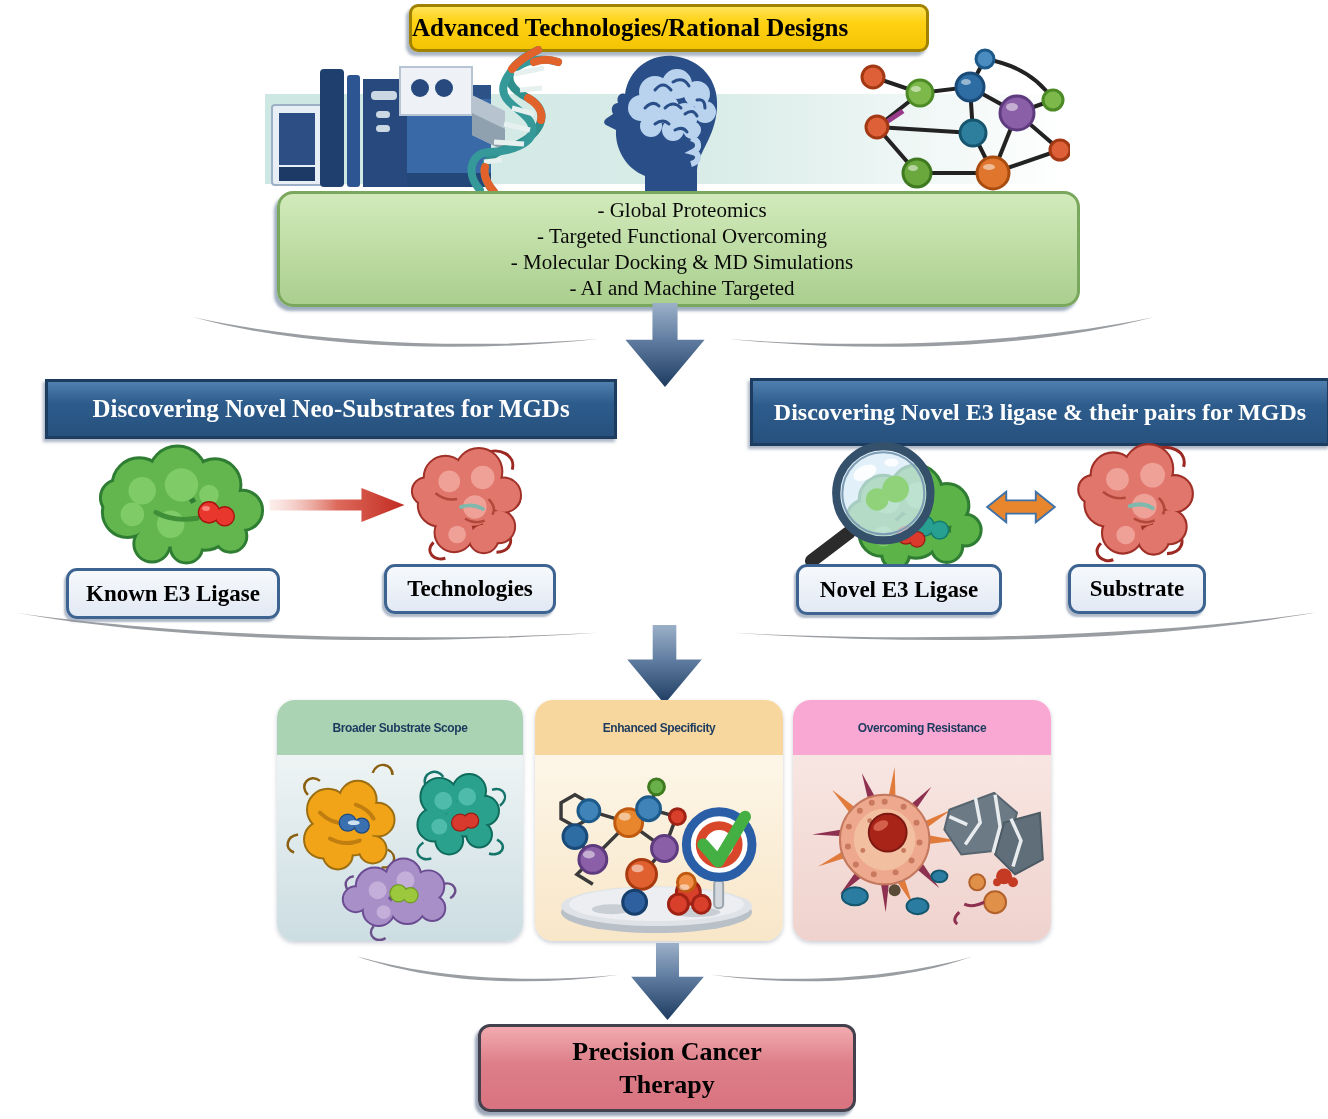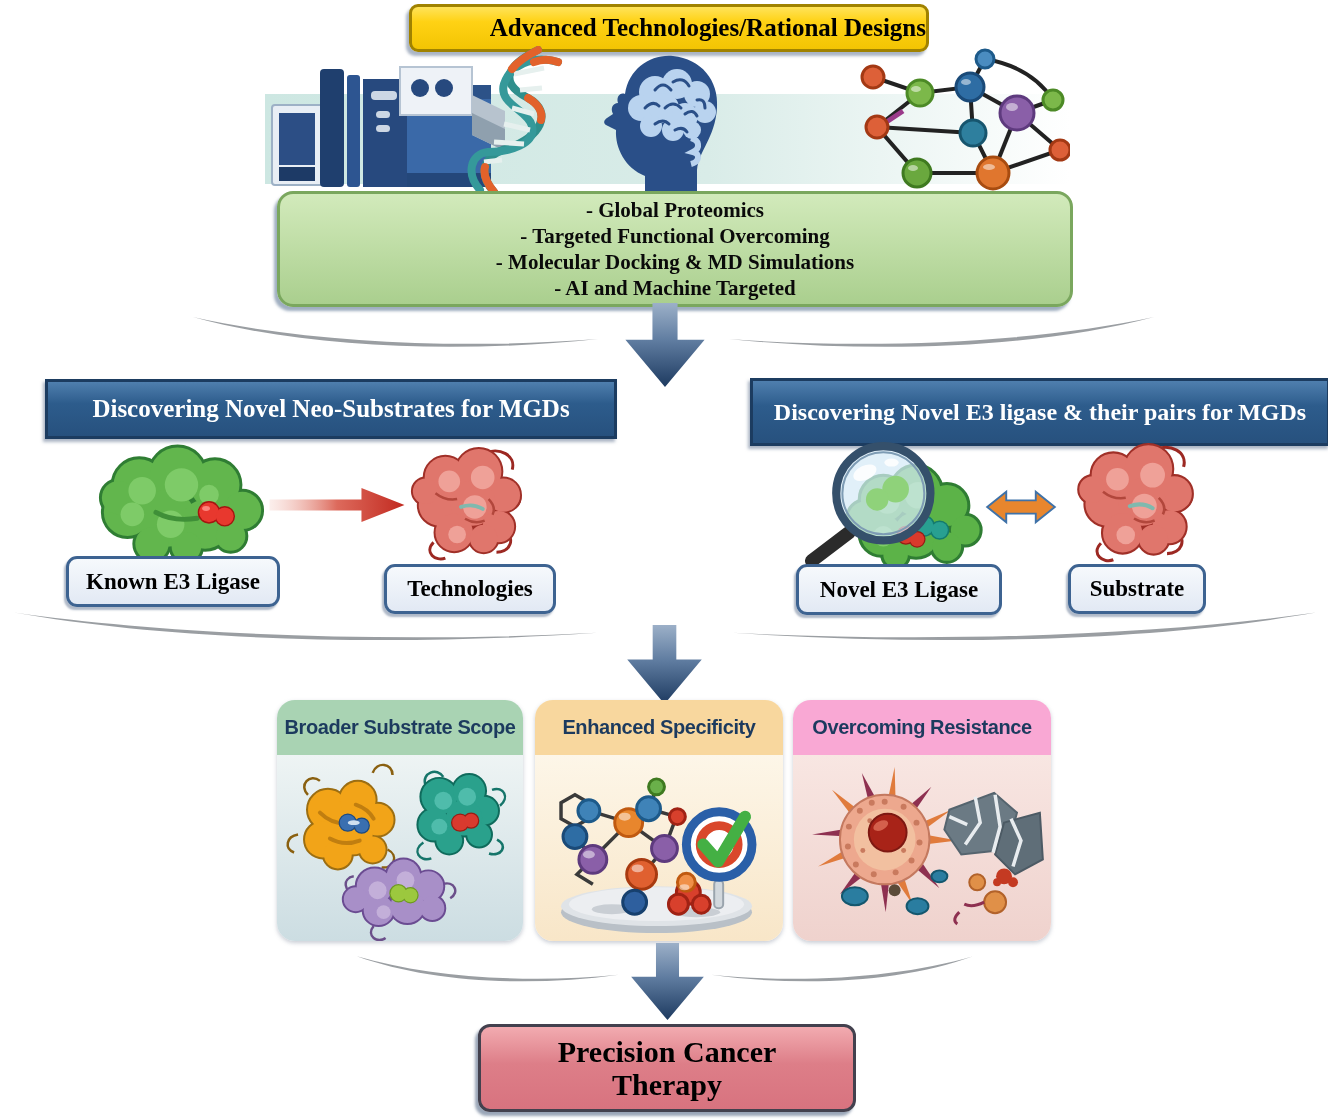--- a/index.html
+++ b/index.html
@@ -4,67 +4,67 @@
 <style>
   html,body{margin:0;padding:0;background:#fff;}
   .canvas{position:relative;width:1328px;height:1119px;background:#fff;
           font-family:"Liberation Serif",serif;overflow:hidden;}
   .abs{position:absolute;}
 
   .banner{left:409px;top:4px;width:514px;height:42px;
     background:linear-gradient(#ffe35a,#ffd214 35%,#f3c403);
     border:3px solid #a08200;border-radius:9px;
     box-shadow:-3px 4px 3px rgba(100,120,150,.55);
-    display:flex;align-items:center;justify-content:flex-end;
+    display:flex;align-items:center;justify-content:flex-start;
     font-weight:bold;font-size:25px;color:#000;}
 
   .band{left:265px;top:94px;width:805px;height:90px;
     background:linear-gradient(90deg,#cde7e2 0%,#d9ece8 55%,rgba(250,252,252,0) 100%);}
 
   .greenbox{left:277px;top:191px;width:790px;height:110px;border-radius:16px;
     background:linear-gradient(#d2eabb,#aacf8e);
     border:3px solid #7aa75e;box-shadow:-3px 4px 3px rgba(95,120,150,.6);
     display:flex;flex-direction:column;justify-content:center;align-items:center;
-    font-weight:bold;font-size:21px;line-height:26px;color:#0a0a0a;}
+    font-weight:normal;font-size:21px;line-height:26px;color:#0a0a0a;padding-left:7px;}
 
   .bluehdr{background:linear-gradient(#4f7fae,#2d5c8c 40%,#27517e);
     border:3px solid #1c3c60;border-radius:0;color:#fff;font-weight:bold;
     display:flex;align-items:center;justify-content:center;text-align:center;
     box-shadow:-2px 3px 3px rgba(90,110,140,.5);}
   #hdrL{left:45px;top:379px;width:566px;height:54px;font-size:25px;}
   #hdrR{left:711px;top:378px;width:580px;height:68px;font-size:24px;line-height:30px;padding:9px 6px;box-sizing:border-box;margin-left:39px;}
 
   .lbl{background:linear-gradient(#f6f9fc,#e2e9f4);
     border:3px solid #3d6391;border-radius:11px;color:#000;font-weight:bold;font-size:23px;
     display:flex;align-items:center;justify-content:center;
     box-shadow:-2px 3px 2px rgba(95,115,145,.5);}
-  #lblKnown{left:66px;top:556px;width:208px;height:45px;}
+  #lblKnown{left:66px;top:568px;width:208px;height:45px;}
   #lblNeo{left:384px;top:564px;width:166px;height:44px;}
   #lblNovel{left:796px;top:564px;width:200px;height:45px;}
   #lblSub{left:1068px;top:564px;width:132px;height:44px;}
 
   .card{position:absolute;top:700px;height:241px;border-radius:18px;overflow:hidden;
     box-shadow:0 2px 4px rgba(120,130,150,.4);}
   .card-h{height:55px;display:flex;align-items:center;justify-content:center;
-    font-family:"Liberation Sans",sans-serif;font-weight:bold;font-size:20px;
+    font-family:"Liberation Sans",sans-serif;font-weight:bold;font-size:12px;
     color:#1c3a5e;letter-spacing:-0.4px;}
   .card-b{height:186px;}
   #card1{left:277px;width:246px}#card1 .card-h{background:#a9d3b3}
   #card1 .card-b{background:linear-gradient(#eef4f4,#ccdde2)}
   #card2{left:535px;width:248px}#card2 .card-h{background:#f8d79e}
   #card2 .card-b{background:linear-gradient(#fdf6e8,#f8e6c8)}
   #card3{left:793px;width:258px}#card3 .card-h{background:#f9a8d4}
   #card3 .card-b{background:linear-gradient(#f8e6e2,#efd2cd)}
 
   .pinkbox{left:478px;top:1024px;width:372px;height:82px;
     background:linear-gradient(#f2abb0,#dd7e88 45%,#d8737f);
     border:3px solid #43414e;border-radius:12px;
     box-shadow:-3px 4px 3px rgba(85,105,135,.6);
     display:flex;flex-direction:column;align-items:center;justify-content:center;
-    font-weight:bold;font-size:30px;line-height:33px;color:#000;}
+    font-weight:bold;font-size:26px;line-height:33px;color:#000;}
 </style>
 </head>
 <body>
 
 <svg width="0" height="0" style="position:absolute" aria-hidden="true">
   <defs>
     <linearGradient id="redgrad" x1="0" y1="0" x2="1" y2="0">
       <stop offset="0" stop-color="#f3c9c0" stop-opacity="0.3"></stop>
       <stop offset="0.5" stop-color="#dd6a5c"></stop>
       <stop offset="1" stop-color="#c22a20"></stop>

